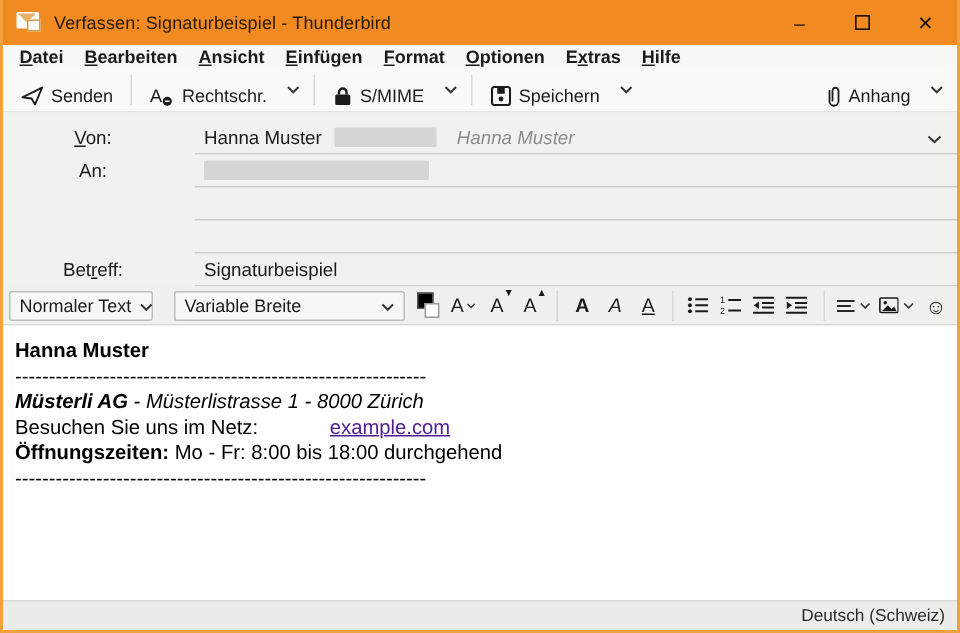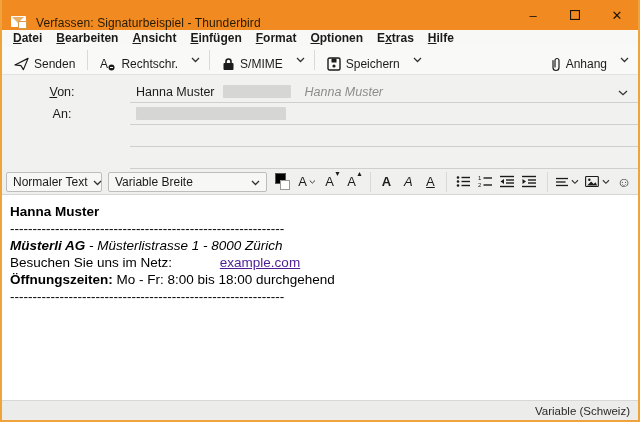--- a/index.html
+++ b/index.html
@@ -4,21 +4,21 @@
 <style>
   * { margin:0; padding:0; box-sizing:border-box; }
   html,body { width:640px; height:422px; font-family:"Liberation Sans", sans-serif; }
   .window {
     width:640px; height:422px; display:flex; flex-direction:column;
     background:#f0f0f0; border-left:2px solid #f0a23c; border-right:2px solid #f0a23c;
     overflow:hidden;
   }
   
   .titlebar {
-    height:30px; background:#f18a21; display:flex; align-items:flex-end; flex:0 0 auto;
+    height:30px; background:#f18a21; display:flex; align-items:center; flex:0 0 auto;
   }
   .tb-icon { width:18px; height:14px; margin:0 7px 0 9px; position:relative; flex:0 0 auto; }
   .tb-icon .env { position:absolute; left:0; top:0; width:15px; height:11px; background:#fff; border-radius:1px; }
   .tb-icon .flap { position:absolute; left:1px; top:1px; width:0; height:0;
     border-left:6.5px solid transparent; border-right:6.5px solid transparent; border-top:6px solid #e8b067; }
   .tb-icon .sheet { position:absolute; left:7px; top:5px; width:9px; height:8px; background:#fdfdfd; border:1px solid #d89a4a; }
   .tb-title { font-size:12px; color:#261a05; letter-spacing:0.1px; }
   .tb-controls { margin-left:auto; display:flex; height:100%; }
   .tb-btn { width:42px; height:100%; display:flex; align-items:center; justify-content:center;
     font-size:13px; color:#1d1405; cursor:default; }
@@ -60,21 +60,21 @@
   .formatbar {
     height:26px; background:#f0f0ef; border-bottom:1px solid #d6d6d4;
     display:flex; align-items:center; padding:0 4px; gap:2px; flex:0 0 auto; color:#1b1b1b;
   }
   .select {
     height:20px; background:#f7f7f6; border:1px solid #bdbdbb; border-radius:2px;
     display:flex; align-items:center; font-size:12px; padding:0 6px; gap:6px;
   }
   .select .sel-label { white-space:nowrap; }
   .select.para { width:96px; }
-  .select.font { width:178px; margin-left:4px; }
+  .select.font { width:178px; margin-left:12px; }
   .select .chev { margin-left:auto; }
   .fbtn { height:20px; min-width:20px; display:flex; align-items:center; justify-content:center; padding:0 2px; }
   .fbtn svg { display:block; }
   .colorwidget { position:relative; width:17px; height:17px; margin-left:6px; }
   .colorwidget .fg { position:absolute; left:0; top:0; width:11px; height:11px; background:#000; border:1px solid #555; }
   .colorwidget .bg { position:absolute; right:0; bottom:0; width:10px; height:10px; background:#fff; border:1px solid #9a9a98; }
   .glyphA { font-size:13px; }
   .glyphA.b { font-weight:bold; }
   .glyphA.i { font-style:italic; }
   .glyphA.u { text-decoration:underline; }
@@ -231,20 +231,28 @@
       </div>
     </div>
     <div class="arow">
       <div class="alabel"></div>
       <div class="afield"></div>
     </div>
     <div class="arow">
       <div class="alabel"></div>
       <div class="afield"></div>
     </div>
+    <div class="arow">
+      <div class="alabel">
+        <span><span>Bet</span><span class="mn">r</span><span>eff:</span></span>
+      </div>
+      <div class="afield">
+        <span>Signaturbeispiel</span>
+      </div>
+    </div>
   </div>
 
   <div class="formatbar">
     <div class="select para">
       <span class="sel-label">Normaler Text</span>
       <span class="chev"><svg width="9" height="6" viewBox="0 0 9 6">
             <polyline points="1,1 4.5,4.5 8,1" fill="none" stroke="#333" stroke-width="1.3"></polyline>
           </svg></span>
     </div>
     <div class="select font">
@@ -351,16 +359,16 @@
     <div class="bline">
       <span>Besuchen Sie uns im Netz: </span><a class="blink">example.com</a>
     </div>
     <div class="bline">
       <span class="bbold">Öffnungszeiten:</span><span> Mo - Fr: 8:00 bis 18:00 durchgehend</span>
     </div>
     <div class="bline bdiv">-------------------------------------------------------------</div>
   </div>
 
   <div class="statusbar">
-    <span>Variable (Schweiz)</span>
+    <span>Deutsch (Schweiz)</span>
   </div>
 
 </div>
 
 </body></html>

